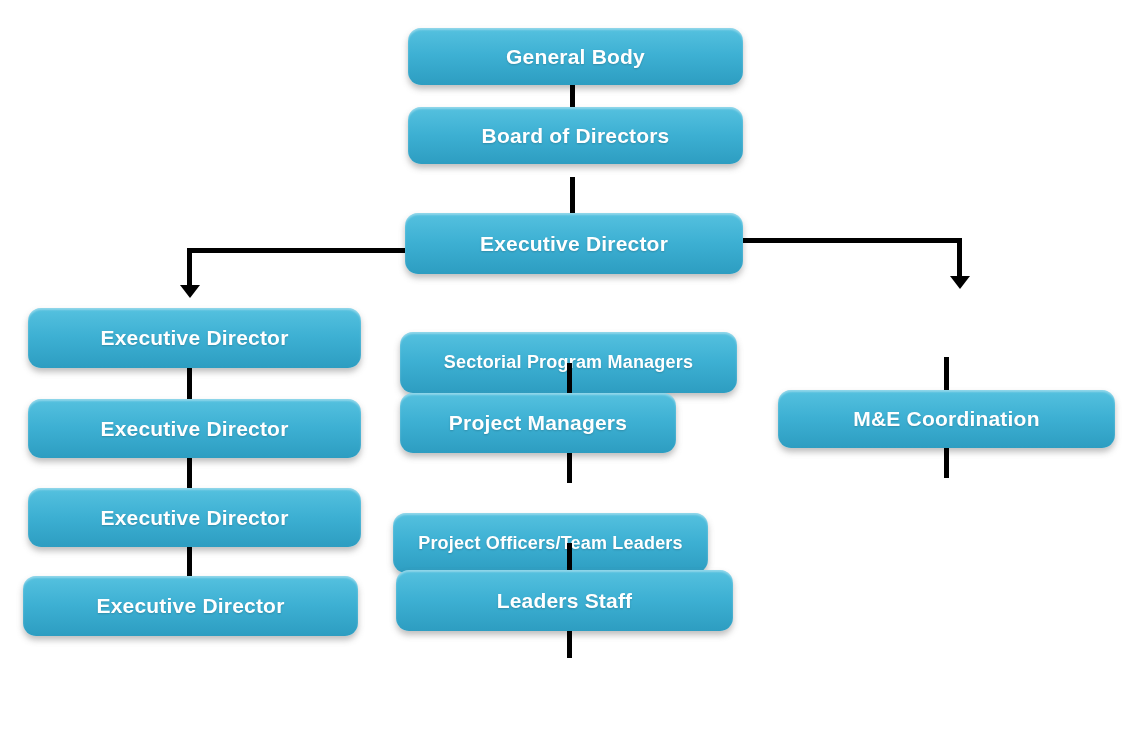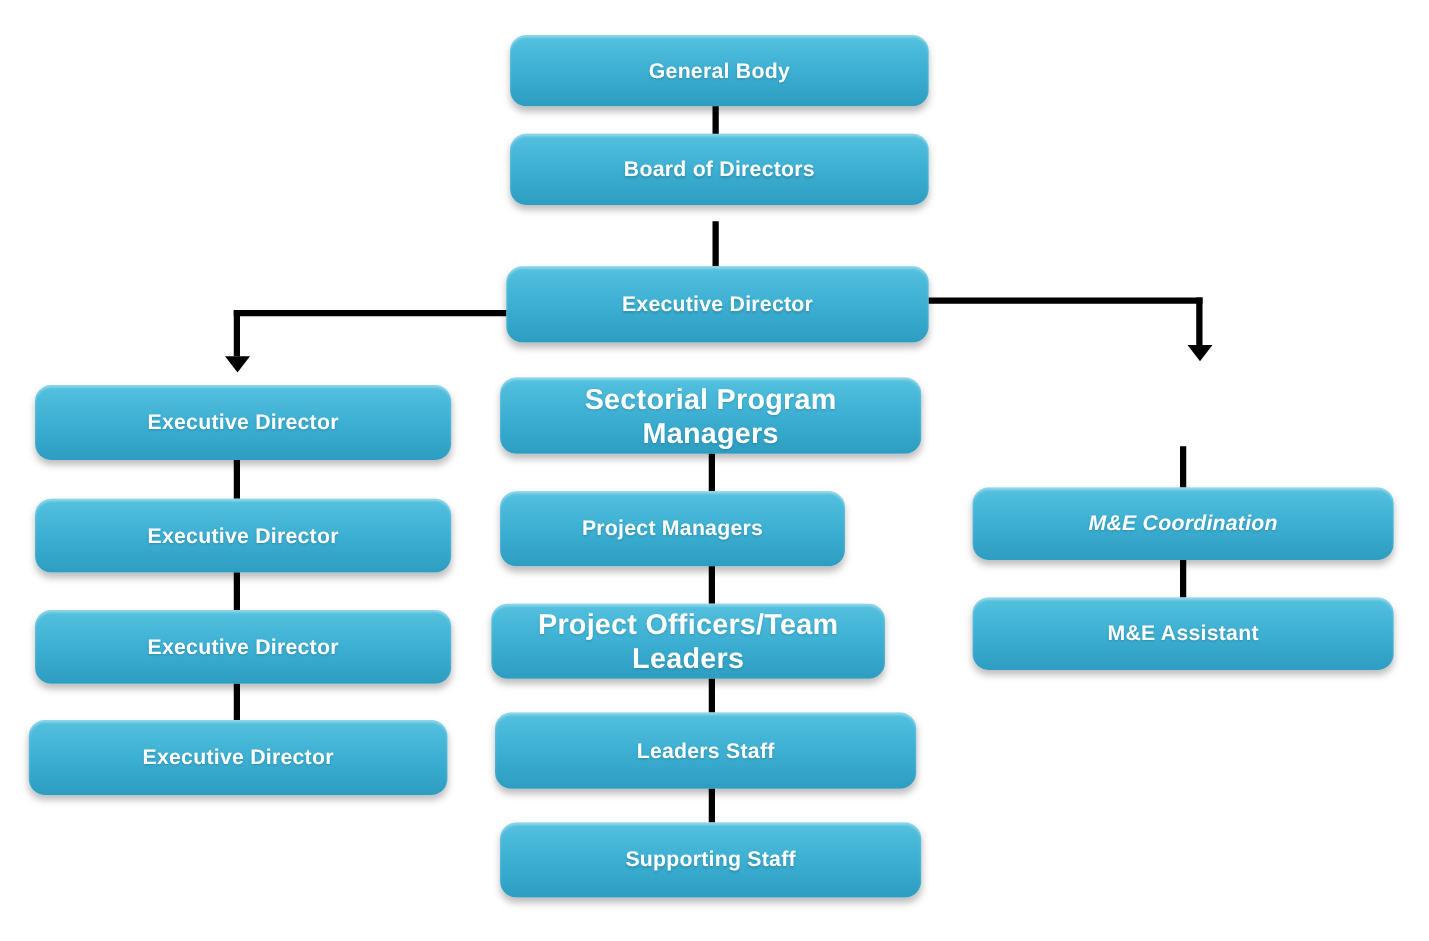--- a/index.html
+++ b/index.html
@@ -19,26 +19,26 @@
     display: flex;
     align-items: center;
     justify-content: center;
     text-align: center;
     border-radius: 13px;
     background: linear-gradient(180deg, var(--box-top, #55c1df) 0%, #3db0d3 48%, var(--box-bottom, #2d9dc1) 100%);
     box-shadow: 0 4px 6px rgba(110,110,110,0.45),
                 inset 0 2px 2px rgba(255,255,255,0.35);
     color: var(--text, #ffffff);
     font-weight: bold;
-    font-size: 17px;
+    font-size: 21px;
     letter-spacing: 0.2px;
     text-shadow: 0 1px 2px rgba(0,0,0,0.18);
     padding: 4px 10px;
   }
-  .node.small { font-size: 23px; }
+  .node.small { font-size: 18px; margin-top: 30px; }
   .conn {
     position: absolute;
     background: var(--connector, #000000);
   }
   .arrow-down {
     position: absolute;
     width: 0; height: 0;
     border-left: 10px solid transparent;
     border-right: 10px solid transparent;
     border-top: 13px solid var(--connector, #000000);
@@ -83,22 +83,20 @@
 
   <div class="node" style="left:400px; top:393px; width:276px; height:60px;">Project Managers</div>
   <div class="conn" style="left:567px; top:453px; width:5px; height:30px;"></div>
 
   <div class="node small" style="left:393px; top:483px; width:315px; height:60px;">Project Officers/Team Leaders</div>
   <div class="conn" style="left:567px; top:543px; width:5px; height:27px;"></div>
 
   <div class="node" style="left:396px; top:570px; width:337px; height:61px;">Leaders Staff</div>
   <div class="conn" style="left:567px; top:631px; width:5px; height:27px;"></div>
 
-  <div class="node" style="left:400px; top:658px; width:337px; height:60px;">Supporting Staff</div>
 
   <div class="conn" style="left:944px; top:357px; width:5px; height:33px;"></div>
 
-  <div class="node" style="left:778px; top:390px; width:337px; height:58px;font-style:italic;">M&amp;E Coordination</div>
+  <div class="node" style="left:778px; top:390px; width:337px; height:58px;">M&amp;E Coordination</div>
   <div class="conn" style="left:944px; top:448px; width:5px; height:30px;"></div>
 
-  <div class="node" style="left:778px; top:478px; width:337px; height:58px;">M&amp;E Assistant</div>
 
 </div>
 
 </body></html>

